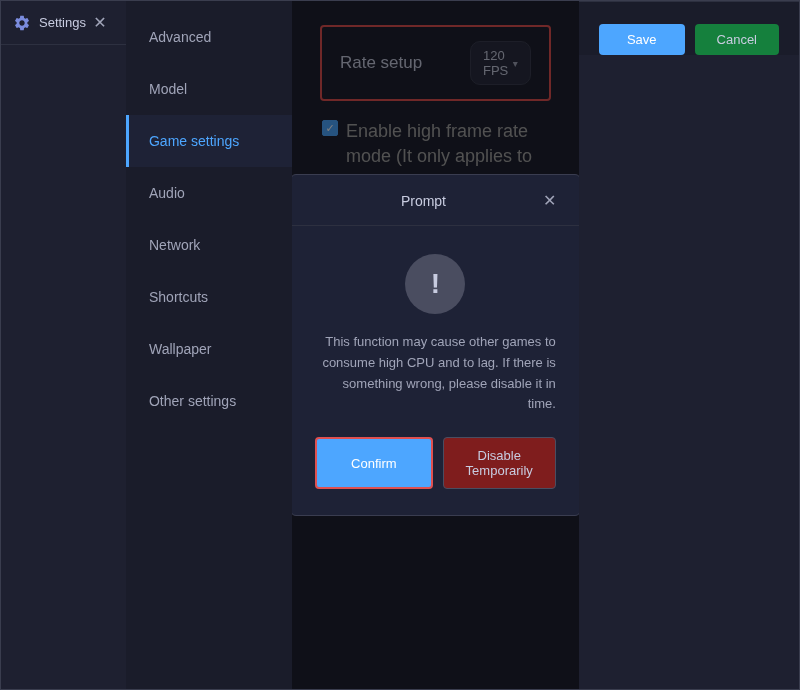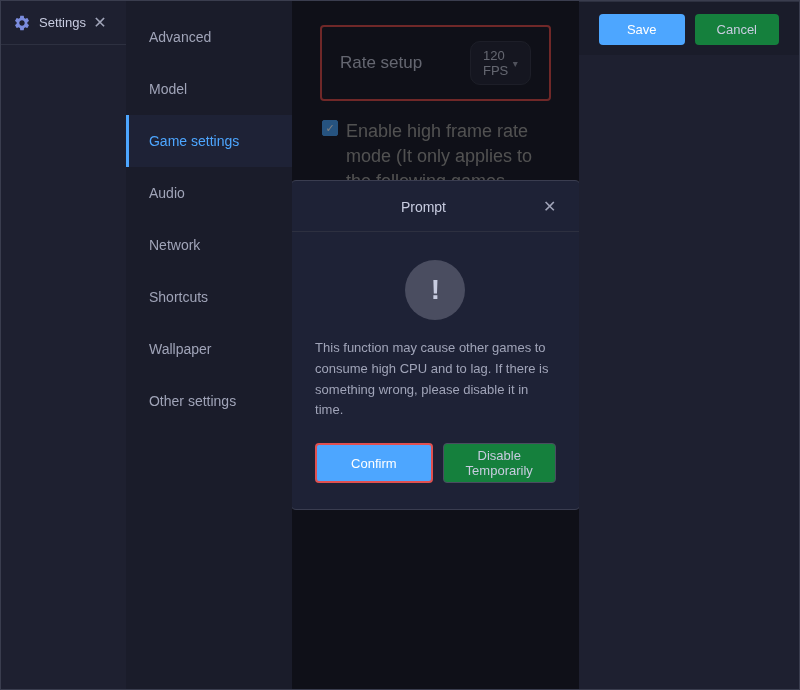--- a/index.html
+++ b/index.html
@@ -205,23 +205,23 @@
       margin-bottom: 10px;
       line-height: 1.5;
     }
 
     
     .footer {
       height: 54px;
       background: #1a1c2a;
       border-top: 1px solid #2d3040;
       display: flex;
-      align-items: flex-start;
+      align-items: flex-end;
       justify-content: flex-end;
-      padding: 12px 20px;
+      padding: 0 20px;
       gap: 10px;
       flex-shrink: 0;
     }
     .btn-save {
       background: #4da6ff;
       color: white;
       border: none;
       border-radius: 4px;
       padding: 8px 28px;
       font-size: 13px;
@@ -296,21 +296,21 @@
     }
     .warning-icon-circle .exclaim {
       color: #c8cce0;
       font-size: 28px;
       font-weight: bold;
       line-height: 1;
     }
     .modal-message {
       color: #a0a4b8;
       font-size: 13px;
-      text-align: left;
+      text-align: right;
       line-height: 1.6;
       margin-bottom: 22px;
       max-width: 320px;
     }
     .modal-actions {
       display: flex;
       gap: 10px;
       justify-content: center;
       width: 100%;
       padding-bottom: 6px;
@@ -318,25 +318,25 @@
     .btn-confirm {
       background: #4da6ff;
       color: white;
       border: 2px solid #e05050;
       border-radius: 4px;
       padding: 9px 34px;
       font-size: 13px;
       cursor: pointer;
     }
     .btn-disable-temp {
-      background: #15803d;
+      background: #7f1d1d;
       color: #c8cce0;
       border: 1px solid #4a4d60;
       border-radius: 4px;
-      padding: 4px 22px;
+      padding: 10px 22px;
       font-size: 13px;
       cursor: pointer;
     }
   </style>
 </head>
 <body>
 
 <div class="window">
 
   <div class="title-bar">

